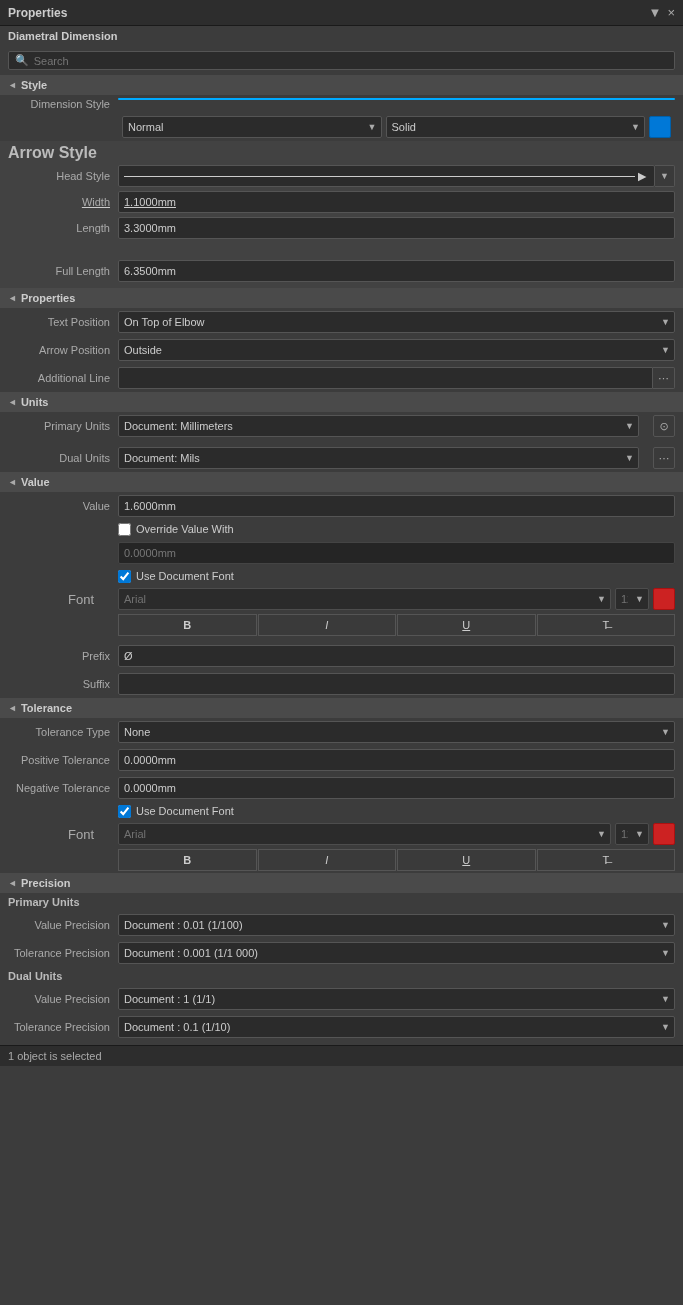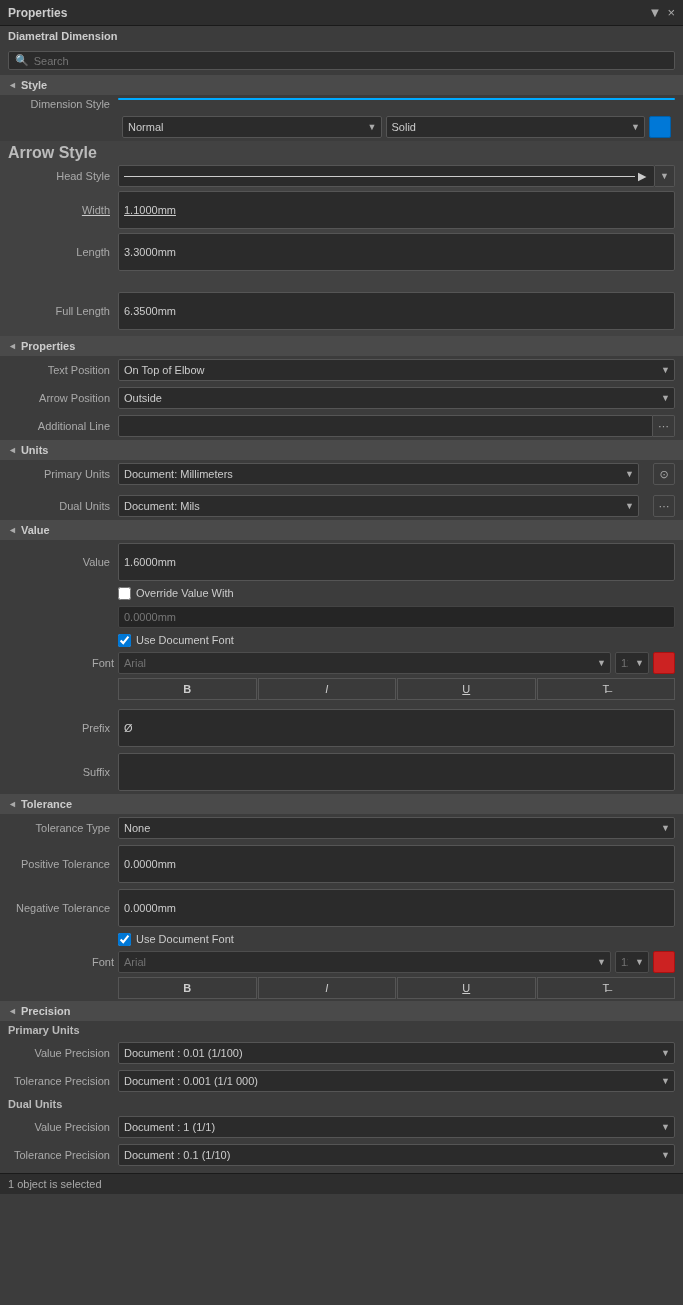--- a/index.html
+++ b/index.html
@@ -103,21 +103,21 @@
 
     
     .input-field {
       background: #2b2b2b;
       border: 1px solid #555;
       border-radius: 2px;
       color: #cccccc;
       font-size: 11px;
       padding: 2px 5px;
       width: 100%;
-      height: 38px;
+      height: 22px;
     }
 
     .dropdown-wrapper {
       display: flex;
       align-items: center;
       width: 100%;
       position: relative;
     }
     .dropdown-select {
       background: #2b2b2b;
@@ -286,23 +286,23 @@
     
     .font-row {
       display: flex;
       align-items: center;
       padding: 2px 8px;
     }
     .font-label {
       width: 110px;
       min-width: 110px;
       text-align: right;
-      padding-right: 4px;
+      padding-right: 24px;
       color: #aaaaaa;
-      font-size: 11px;
+      font-size: 13px;
     }
     .font-selects {
       flex: 1;
       display: flex;
       gap: 4px;
       align-items: center;
     }
     .font-name-select {
       flex: 1;
     }

